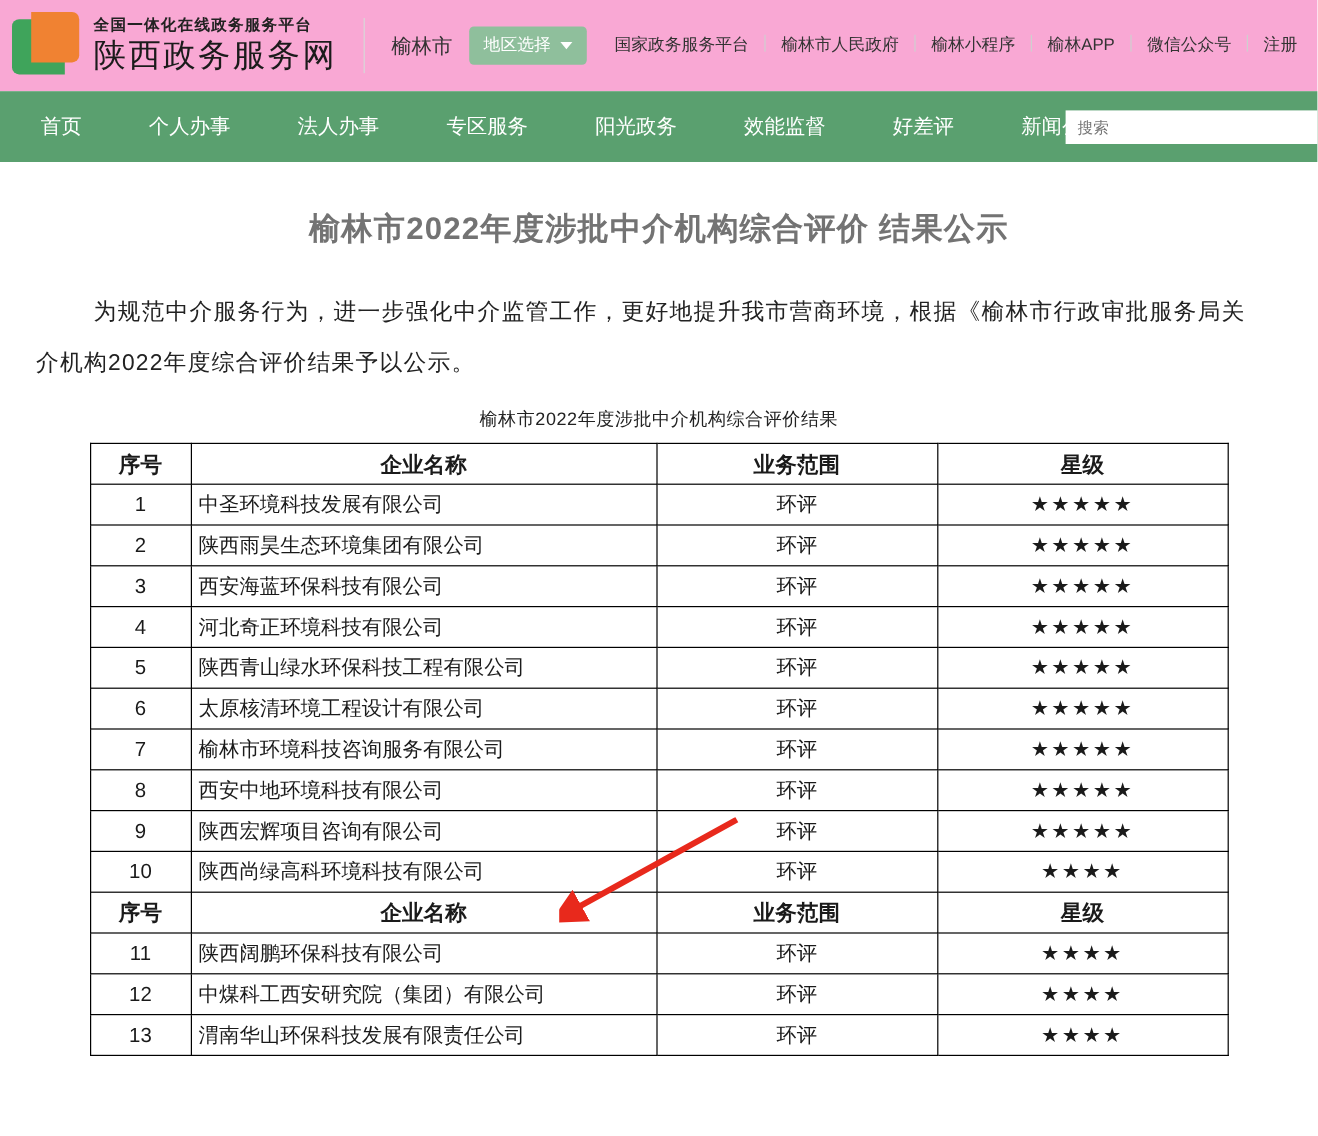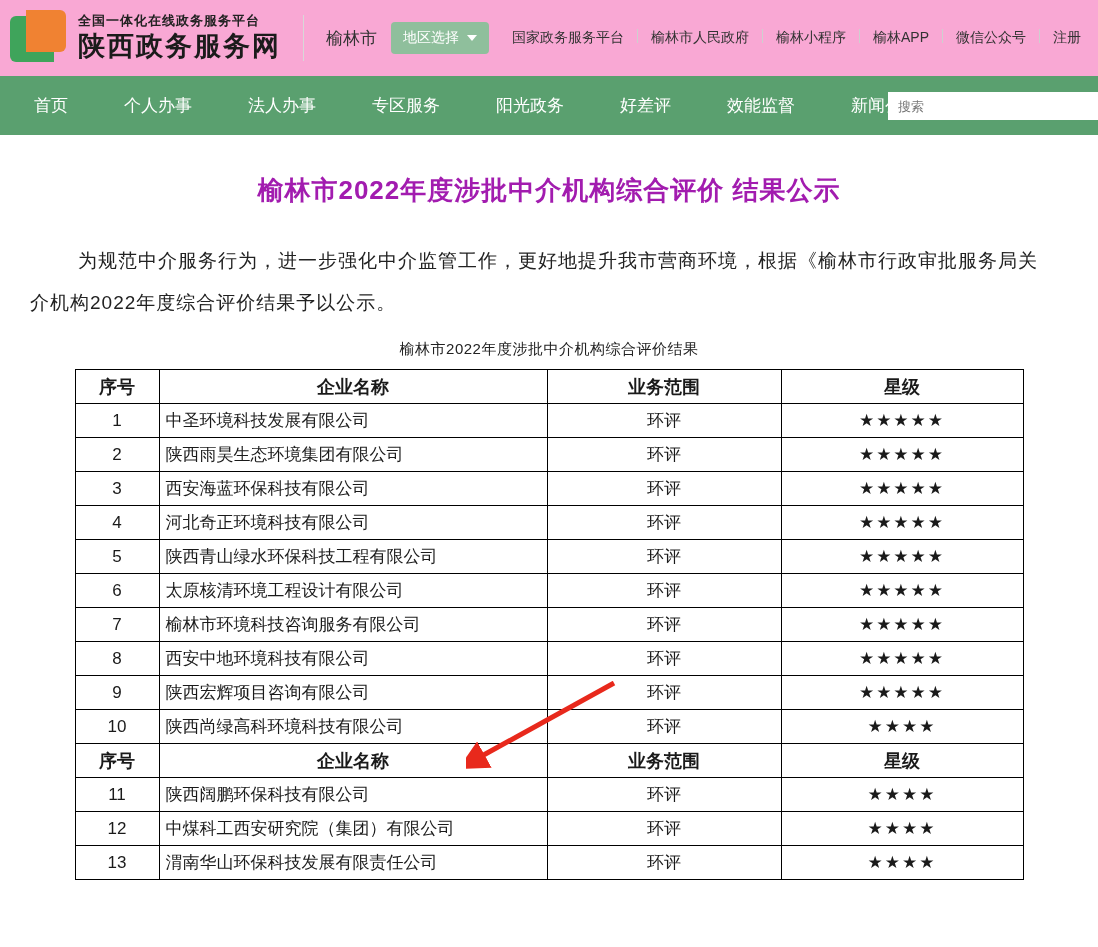--- a/index.html
+++ b/index.html
@@ -44,21 +44,21 @@
   .logo-text { line-height: 1.1; }
   .logo-text .line1 {
     font-size: 13px;
     color: #222;
     letter-spacing: 1px;
     font-weight: bold;
   }
   .logo-text .line2 {
     font-size: 27px;
     color: #1b1b1b;
-    font-weight: bold;
+    font-weight: normal;
     letter-spacing: 2px;
     margin-top: 4px;
   }
   .divider-v {
     width: 1px;
     height: 46px;
     background: #d8d8d8;
     margin: 0 22px 0 22px;
   }
   .city-name {
@@ -143,21 +143,21 @@
 
   
   .content {
     position: relative;
     padding: 0 24px;
     background: #ffffff;
   }
   .doc-title {
     text-align: center;
     font-size: 26px;
-    color: #a21caf;
+    color: #737373;
     font-weight: bold;
     margin-top: 38px;
     letter-spacing: 1px;
   }
   .doc-para {
     font-size: 19px;
     color: #222;
     line-height: 42px;
     margin-top: 32px;
     text-align: justify;
@@ -251,22 +251,22 @@
   </div>
 </div>
 
 <div class="navbar">
   <div class="nav-items">
     <div class="nav-item">首页</div>
     <div class="nav-item">个人办事</div>
     <div class="nav-item">法人办事</div>
     <div class="nav-item">专区服务</div>
     <div class="nav-item">阳光政务</div>
+    <div class="nav-item">效能监督</div>
     <div class="nav-item">好差评</div>
-    <div class="nav-item">效能监督</div>
     <div class="nav-item">新闻公告</div>
   </div>
   <div class="search-wrap">
     <input class="search-box" type="text" placeholder="搜索" style="">
   </div>
 </div>
 
 <div class="content">
 
   <div class="doc-title">榆林市2022年度涉批中介机构综合评价 结果公示</div>

